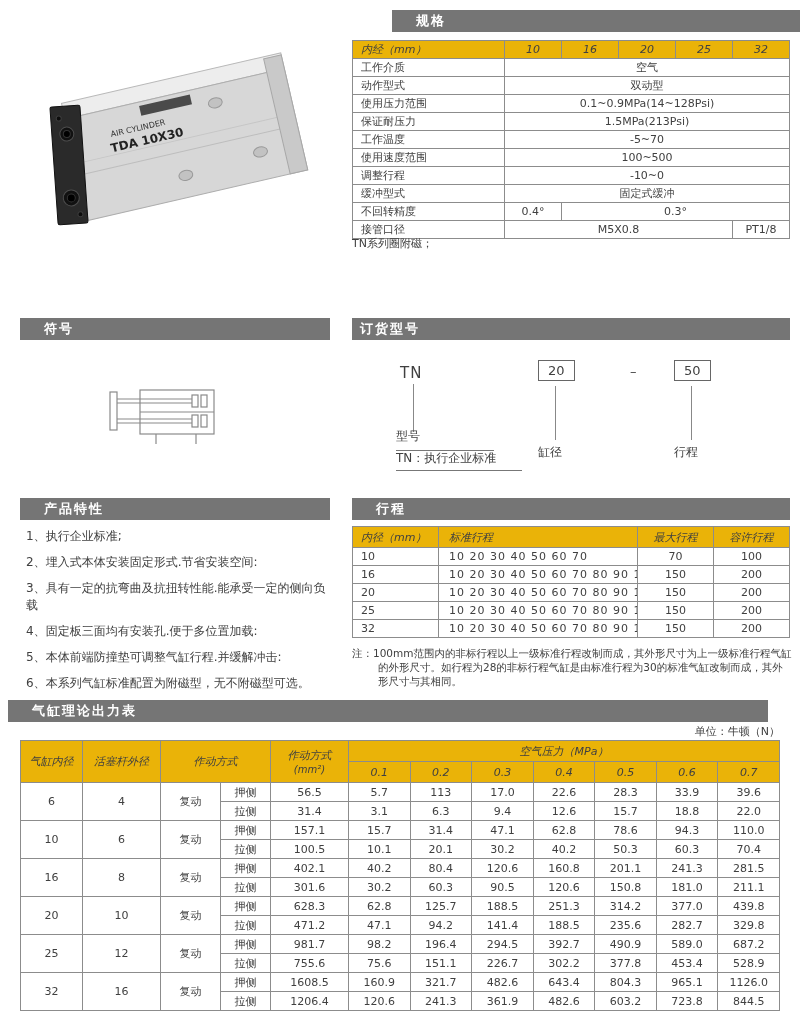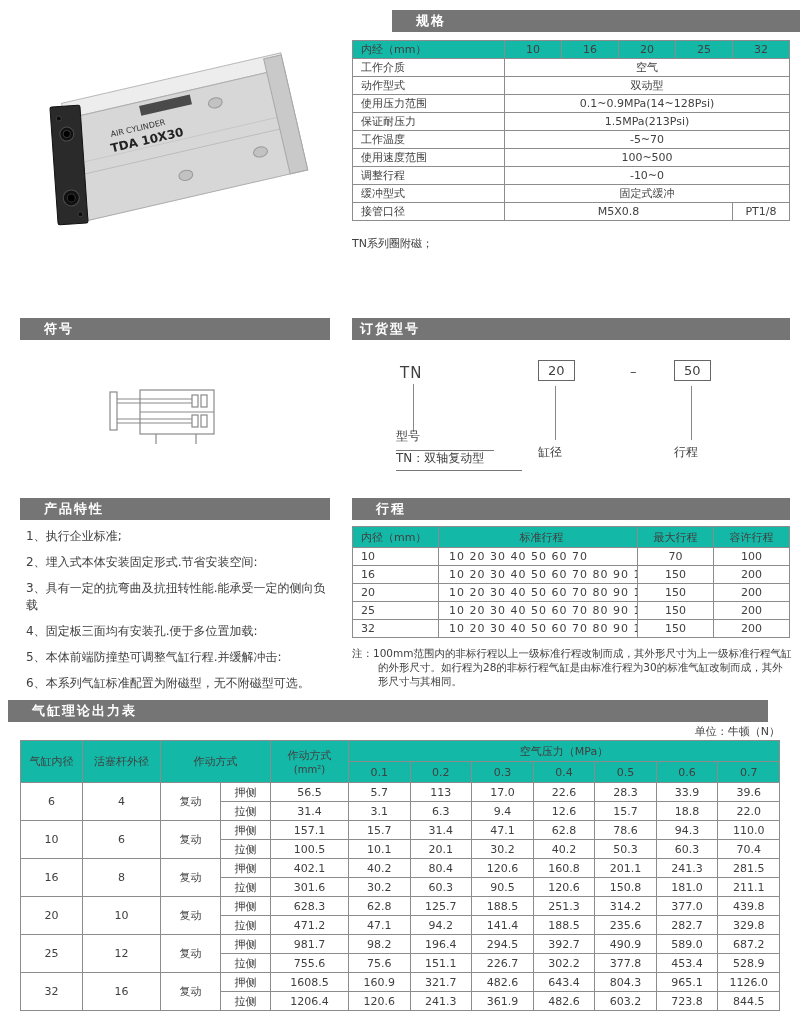--- a/index.html
+++ b/index.html
@@ -3,21 +3,21 @@
 <meta charset="utf-8">
 <style>
   html,body{margin:0;padding:0;background:#ffffff;}
   .page{position:relative;width:800px;height:1014px;background:#fff;overflow:hidden;
         font-family:"DejaVu Sans",sans-serif;color:#404040;}
   .bar{position:absolute;height:22px;background:#757575;color:#fff;font-size:13px;
        font-weight:bold;line-height:22px;padding-left:24px;box-sizing:border-box;letter-spacing:2px;}
   table{border-collapse:collapse;table-layout:fixed;}
   td,th{border:1px solid #8c8c8c;text-align:center;padding:1px 3px;font-weight:normal;
         overflow:hidden;white-space:nowrap;}
-  .hdr{background:#14b8a6;}
+  .hdr{background:#eab308;font-style:italic;}
   
   .spec-table{position:absolute;left:352px;top:40px;width:438px;font-size:11px;}
   .spec-table td{height:13.2px;}
   .spec-table .lbl{text-align:left;padding-left:8px;}
   .spec-note{position:absolute;left:352px;top:236px;font-size:11px;}
   
   .photo{position:absolute;left:20px;top:40px;width:320px;height:215px;}
   
   .symbol-draw{position:absolute;left:104px;top:382px;}
   
@@ -135,20 +135,25 @@
           <td class="lbl">使用速度范围</td>
           <td colspan="5">100~500</td>
         </tr>
     <tr>
           <td class="lbl">调整行程</td>
           <td colspan="5">-10~0</td>
         </tr>
     <tr>
           <td class="lbl">缓冲型式</td>
           <td colspan="5">固定式缓冲</td>
+        </tr>
+    <tr>
+          <td class="lbl">不回转精度</td>
+          <td>0.4°</td>
+          <td colspan="4">0.3°</td>
         </tr>
     <tr>
           <td class="lbl">接管口径</td>
           <td colspan="4">M5X0.8</td>
           <td>PT1/8</td>
         </tr>
   </tbody>
     </table>
   <div class="spec-note">TN系列圈附磁；</div>
 
@@ -176,21 +181,21 @@
   </div>
   <div class="order-wrap">
     <div class="tn">TN</div>
     <div class="obox obox-bore">20</div>
     <div class="odash">–</div>
     <div class="obox obox-stroke">50</div>
     <div class="vline vl1"></div>
     <div class="vline vl2"></div>
     <div class="vline vl3"></div>
     <div class="model-label">型号</div>
-    <div class="model-desc">TN：双轴复动型</div>
+    <div class="model-desc">TN：执行企业标准</div>
     <div class="bore-label">缸径</div>
     <div class="stroke-label">行程</div>
   </div>
 
   <div class="bar" style="left:20px;top:498px;width:310px;">
     <span>产品特性</span>
   </div>
   <ul class="features-list">
     <li>1、执行企业标准;</li>
     <li>2、埋入式本体安装固定形式.节省安装空间:</li>
@@ -206,21 +211,21 @@
   <table class="stroke-table">
     <colgroup>
         <col style="width:86px">
         <col>
         <col style="width:76px">
         <col style="width:76px">
       </colgroup>
     <tbody>
         <tr class="hdr">
       <th style="text-align:left;padding-left:8px;">内径（mm）</th>
-      <th style="text-align:center;padding-left:10px;">标准行程</th>
+      <th style="text-align:left;padding-left:10px;">标准行程</th>
       <th>最大行程</th>
       <th>容许行程</th>
     </tr>
     <tr>
           <td style="text-align:left;padding-left:8px;">10</td>
           <td class="std">10 20 30 40 50 60 70</td>
           <td>70</td>
           <td>100</td>
         </tr>
     <tr>

